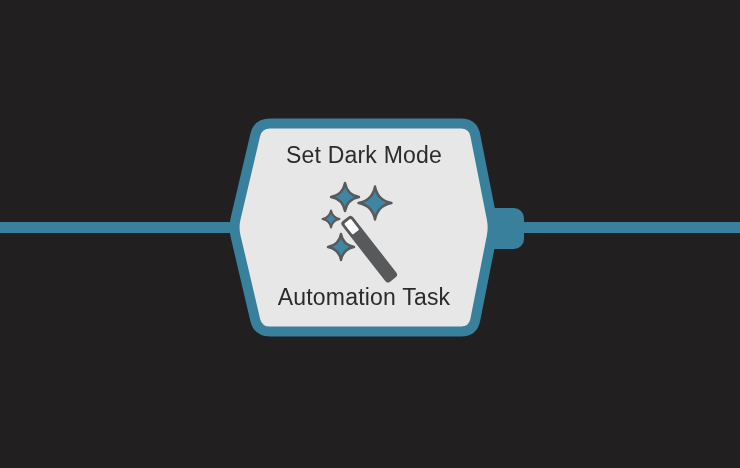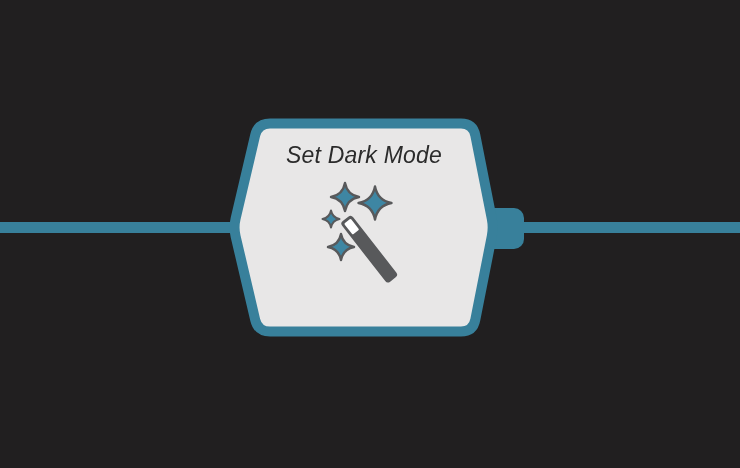--- a/index.html
+++ b/index.html
@@ -7,21 +7,20 @@
     padding: 0;
     background: #211f20;
     font-family: "Liberation Sans", sans-serif;
   }
   .canvas {
     position: relative;
     width: 740px;
     height: 468px;
     background: #211f20;
     overflow: hidden;
-    font-style: italic;
   }
   .wire {
     position: absolute;
     left: 0;
     top: 222px;
     width: 740px;
     height: 11px;
     background: #38809b;
     z-index: 1;
   }
@@ -80,14 +79,15 @@
 
       <path stroke="#58595b" stroke-width="2.4" stroke-linejoin="round" d="M345 183 Q347.2 194.8 359 197 Q347.2 199.2 345 211 Q342.8 199.2 331 197 Q342.8 194.8 345 183 Z" fill="#3e86a3"></path>
       <path stroke="#58595b" stroke-width="2.4" stroke-linejoin="round" d="M375 186.5 Q377.6 200.4 391.5 203 Q377.6 205.6 375 219.5 Q372.4 205.6 358.5 203 Q372.4 200.4 375 186.5 Z" fill="#3e86a3"></path>
       <path stroke="#58595b" stroke-width="2" stroke-linejoin="round" d="M331 210.5 Q332.4 217.6 339.5 219 Q332.4 220.4 331 227.5 Q329.6 220.4 322.5 219 Q329.6 217.6 331 210.5 Z" fill="#3e86a3"></path>
       <path stroke="#58595b" stroke-width="2.4" stroke-linejoin="round" d="M341 234 Q343.1 244.9 354 247 Q343.1 249.1 341 260 Q338.9 249.1 328 247 Q338.9 244.9 341 234 Z" fill="#3e86a3"></path>
     </g>
   </svg>
 
   <div class="node-label node-title">Set Dark Mode</div>
 
+  <div class="node-label node-subtitle">Automation Task</div>
 
 </div>
 
 </body></html>

